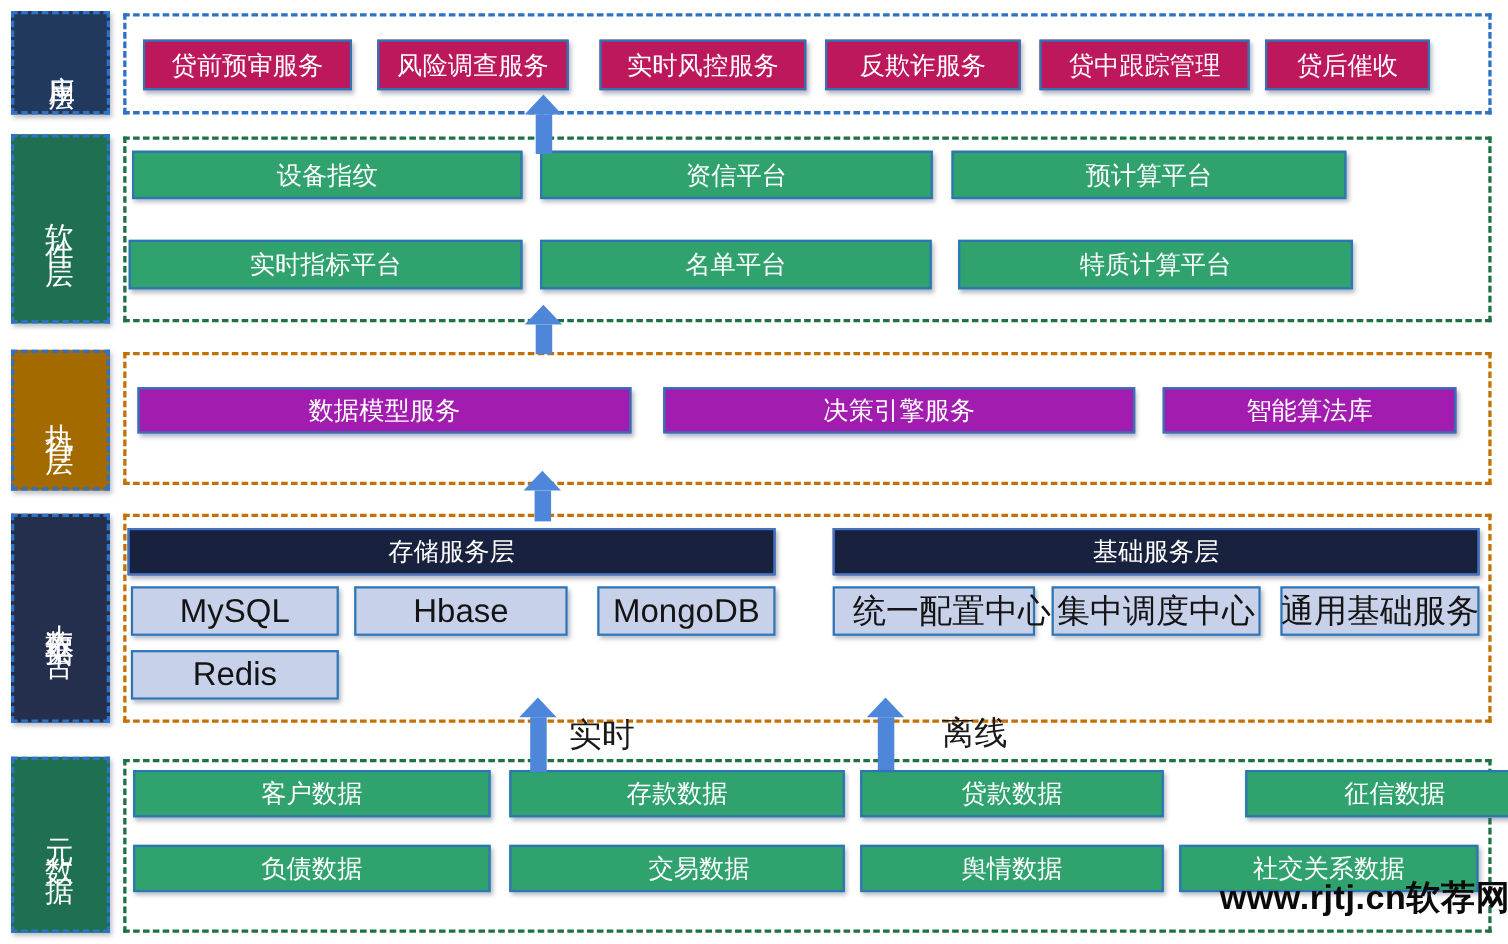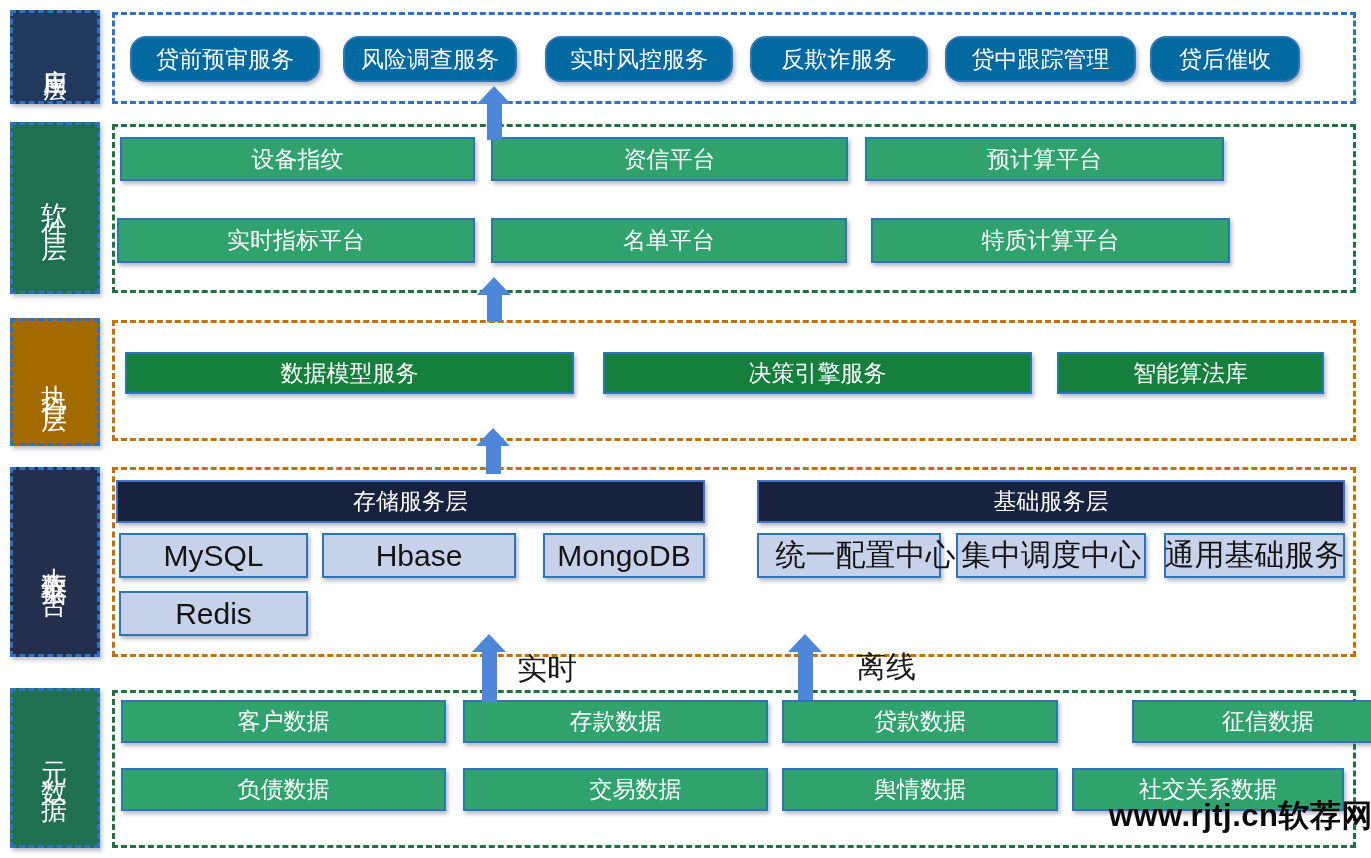--- a/index.html
+++ b/index.html
@@ -24,23 +24,23 @@
   .area{position:absolute;left:112px;width:1244px;box-sizing:border-box;border:3px dashed;}
   .dash-blue{border-color:#2F72C5;}
   .dash-green{border-color:#1E7145;}
   .dash-orange{border-color:#C47102;}
   
   .box{
     position:absolute;box-sizing:border-box;display:flex;align-items:center;justify-content:center;
     border:2px solid #2E75B6;color:#ffffff;font-size:23px;
     box-shadow:2px 3px 4px rgba(70,80,110,.4);white-space:nowrap;
   }
-  .blue{background:#0369a1;border-radius:16px;}
+  .blue{background:#be185d;}
   .green{background:#2FA26E;}
-  .orange{background:#15803d;}
+  .orange{background:#a21caf;}
   .light{background:#C7D1EA;color:#141414;font-size:30px;}
   .navy-header{background:#18223E;border-color:#4472C4;}
   
   .arrow{position:absolute;width:34px;display:flex;flex-direction:column;align-items:center;}
   .arrow .head{width:0;height:0;border-left:17px solid transparent;border-right:17px solid transparent;border-bottom:18px solid #4E87DA;}
   .arrow .shaft{width:15px;flex:1;background:#4E87DA;}
   
   .flow-label{position:absolute;font-size:30px;line-height:34px;color:#1a1a1a;font-weight:500;}
   .watermark{position:absolute;right:-2px;top:795px;font-size:31px;font-weight:700;color:#0a0a0a;letter-spacing:0.5px;}
 </style>

